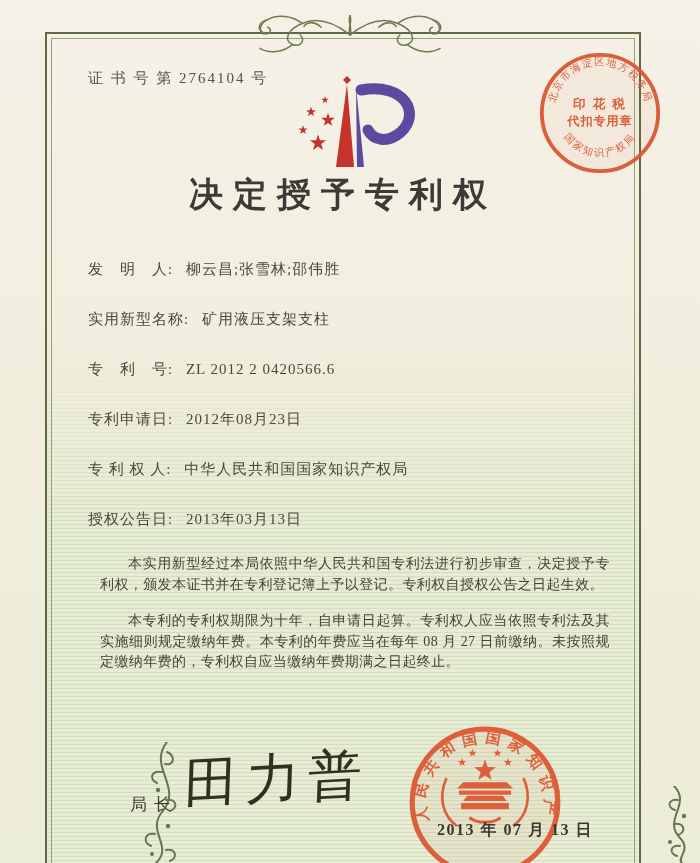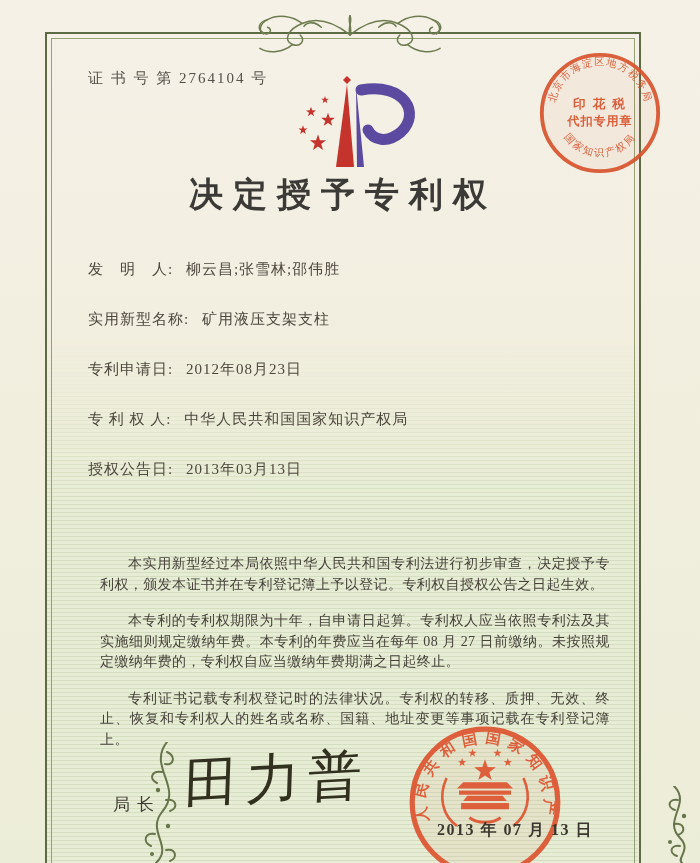--- a/index.html
+++ b/index.html
@@ -51,21 +51,21 @@
   .field-row { margin-bottom:29px; font-size:15px; line-height:21px; color:#4d473d; white-space:nowrap; }
   .f-label { display:inline-block; letter-spacing:1px; }
   .f-value { margin-left:9px; letter-spacing:1px; }
 
   .body-text { position:absolute; left:84px; right:74px; top:538px; z-index:2; }
   .body-text p {
     margin:16px; font-size:14px; line-height:20.5px; text-indent:2em;
     text-align:justify; color:#46423a; letter-spacing:0.4px;
   }
   .sig-label {
-    position:absolute; left:113px; top:793px; z-index:2;
+    position:absolute; left:130px; top:793px; z-index:2;
     font-size:17px; letter-spacing:7px; color:#3f3b32;text-align:right;
   }
   .sig-name {
     position:absolute; left:184px; top:748px; z-index:2;
     font-size:54px; letter-spacing:8px; color:#32301f;
     transform:rotate(-3deg) skewX(-5deg); transform-origin:left center;
   }
   .main-seal { position:absolute; left:407px; top:724px; width:156px; height:156px; z-index:3; opacity:0.93; }
   .issue-date {
     position:absolute; left:437px; top:820px; z-index:4;
@@ -168,37 +168,40 @@
   <div class="fields">
     <div class="field-row">
       <span class="f-label">发　明　人:</span>
       <span class="f-value">柳云昌;张雪林;邵伟胜</span>
     </div>
     <div class="field-row">
       <span class="f-label">实用新型名称:</span>
       <span class="f-value">矿用液压支架支柱</span>
     </div>
     <div class="field-row">
+      <span class="f-label">专　利　号:</span>
+      <span class="f-value">ZL 2012 2 0420566.6</span>
+    </div>
+    <div class="field-row">
       <span class="f-label">专利申请日:</span>
       <span class="f-value">2012年08月23日</span>
     </div>
     <div class="field-row">
       <span class="f-label">专 利 权 人:</span>
       <span class="f-value">中华人民共和国国家知识产权局</span>
     </div>
     <div class="field-row">
       <span class="f-label">授权公告日:</span>
       <span class="f-value">2013年03月13日</span>
     </div>
   </div>
 
   <div class="body-text">
     <p>本实用新型经过本局依照中华人民共和国专利法进行初步审查，决定授予专利权，颁发本证书并在专利登记簿上予以登记。专利权自授权公告之日起生效。</p>
     <p>本专利的专利权期限为十年，自申请日起算。专利权人应当依照专利法及其实施细则规定缴纳年费。本专利的年费应当在每年 08 月 27 日前缴纳。未按照规定缴纳年费的，专利权自应当缴纳年费期满之日起终止。</p>
-    <p>专利证书记载专利权登记时的法律状况。专利权的转移、质押、无效、终止、恢复和专利权人的姓名或名称、国籍、地址变更等事项记载在专利登记簿上。</p>
   </div>
 
   <span class="sig-label">局长</span>
   <span class="sig-name">田力普</span>
 
   <svg class="main-seal" viewBox="0 0 150 150">
     <defs>
       <path id="sealRingArc" d="M 23.3,99.1 A 57,57 0 1 1 126.7,99.1" fill="none"></path>
     </defs>
     <circle cx="75" cy="75" r="70" fill="rgba(222,85,49,0.06)" stroke="#de5531" stroke-width="5"></circle>

